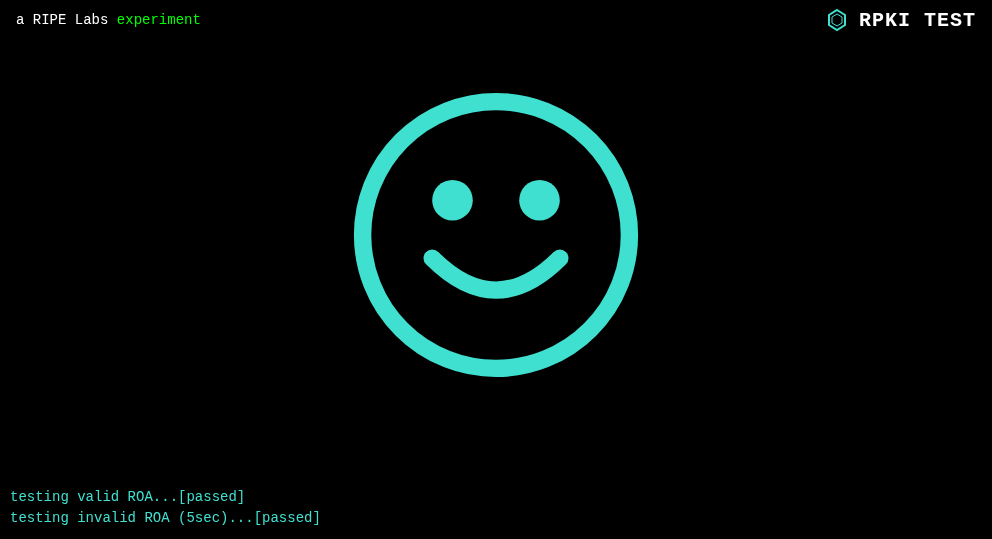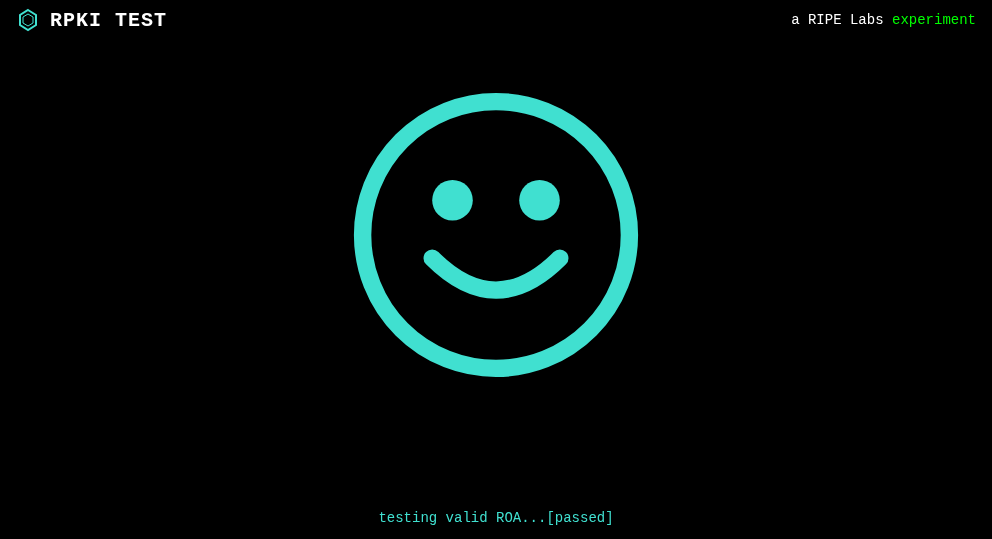--- a/index.html
+++ b/index.html
@@ -83,56 +83,56 @@
       right: 10px;
       font-family: 'Courier New', Courier, monospace;
       font-size: 14px;
       line-height: 1.5;
     }
 
     .console-line {
       color: #40e0d0;
       white-space: pre;
       display: block;
-      text-align: center;
     }
 
     .passed-badge {
       color: #40e0d0;
     }
 
     .line-normal {
       color: #40e0d0;
     }
   </style>
 </head>
 <body>
 
 <div id="header">
+  <div id="header-right">
+    <span>a RIPE Labs </span><span class="experiment">experiment</span>
+  </div>
   <div id="header-left">
 
     <svg id="logo-icon" viewBox="0 0 24 24" fill="none" xmlns="http://www.w3.org/2000/svg">
       <polygon points="12,2 20,7 20,17 12,22 4,17 4,7" stroke="#40e0d0" stroke-width="2" fill="none"></polygon>
       <polygon points="12,6 17,9 17,15 12,18 7,15 7,9" stroke="#40e0d0" stroke-width="1" fill="none"></polygon>
     </svg>
     <span id="app-title">RPKI TEST</span>
-  </div>
-  <div id="header-right">
-    <span>a RIPE Labs </span><span class="experiment">experiment</span>
   </div>
 </div>
 
 <div id="smiley-container">
   <svg class="smiley" viewBox="0 0 100 100" xmlns="http://www.w3.org/2000/svg">
 
     <circle cx="50" cy="50" r="46" stroke="#40e0d0" stroke-width="6" fill="none"></circle>
 
     <circle cx="35" cy="38" r="7" fill="#40e0d0"></circle>
 
     <circle cx="65" cy="38" r="7" fill="#40e0d0"></circle>
 
     <path d="M 28 58 Q 50 80 72 58" stroke="#40e0d0" stroke-width="6" fill="none" stroke-linecap="round"></path>
   </svg>
 </div>
 
 <div id="console-output">
   <span class="console-line">testing valid ROA...<span class="passed-badge">[passed]</span></span>
+  <span class="console-line">testing invalid ROA (5sec)...<span class="passed-badge">[passed]</span></span>
 </div>
 
 </body></html>

